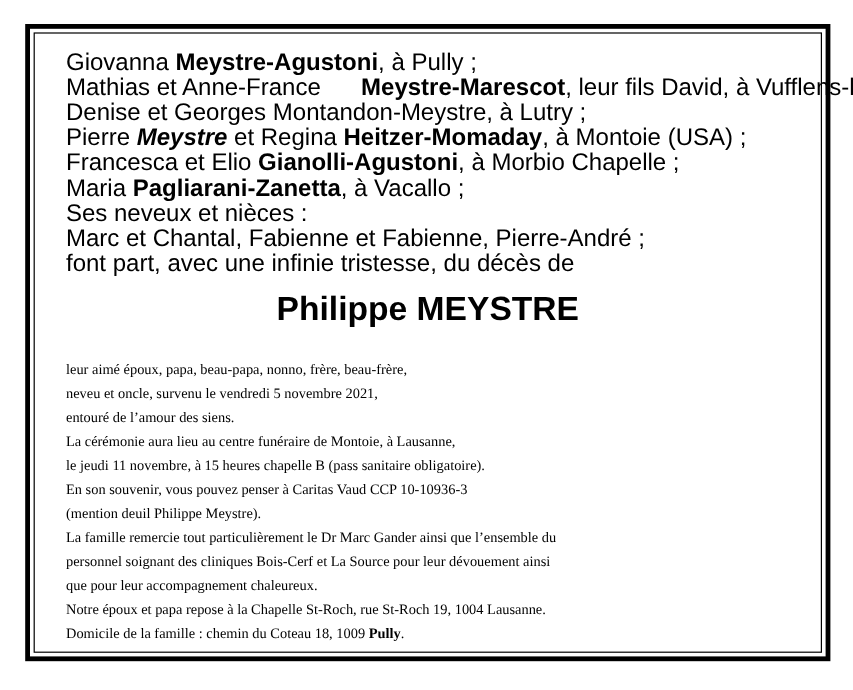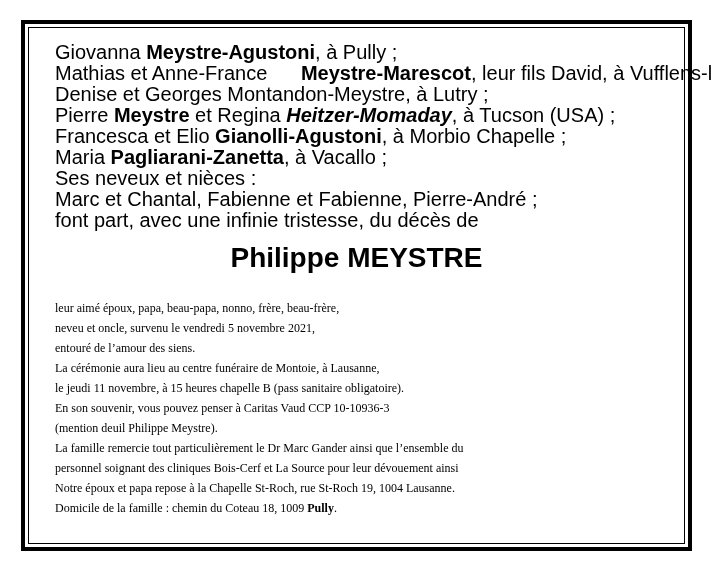--- a/index.html
+++ b/index.html
@@ -58,37 +58,38 @@
 <body>
 
 <div class="page">
   <div class="frame-outer">
     <div class="frame-inner">
       <div class="content">
         <div class="family-lines">
             <div class="line"><span>Giovanna </span><span style="font-weight: bold;">Meystre-Agustoni</span><span>, à Pully ;</span></div>
             <div class="line"><span>Mathias et Anne-France </span><span style="font-weight: bold; margin-left: 28px;">Meystre-Marescot</span><span>, leur fils David, à Vufflens-la-Ville ;</span></div>
             <div class="line"><span>Denise et Georges </span><span style="font-weight: normal;">Montandon-Meystre</span><span>, à Lutry ;</span></div>
-            <div class="line"><span>Pierre </span><span style="font-weight: bold;">Meystre</span><span> et Regina </span><span style="font-weight: bold; font-style: italic;">Heitzer-Momaday</span><span>, à Tucson (USA) ;</span></div>
+            <div class="line"><span>Pierre </span><span style="font-weight: bold; font-style: italic;">Meystre</span><span> et Regina </span><span style="font-weight: bold;">Heitzer-Momaday</span><span>, à Montoie (USA) ;</span></div>
             <div class="line"><span>Francesca et Elio </span><span style="font-weight: bold;">Gianolli-Agustoni</span><span>, à Morbio Chapelle ;</span></div>
             <div class="line"><span>Maria </span><span style="font-weight: bold;">Pagliarani-Zanetta</span><span>, à Vacallo ;</span></div>
             <div class="line"><span>Ses neveux et nièces :</span></div>
             <div class="line"><span>Marc et Chantal, Fabienne et Fabienne, Pierre-André ;</span></div>
             <div class="line"><span>font part, avec une infinie tristesse, du décès de</span></div>
           </div>
         <div class="deceased-name">Philippe MEYSTRE</div>
         <div class="body-lines">
             <div class="line"><span>leur aimé époux, papa, beau-papa, nonno, frère, beau-frère,</span></div>
             <div class="line"><span>neveu et oncle, survenu le vendredi 5 novembre 2021,</span></div>
             <div class="line"><span>entouré de l’amour des siens.</span></div>
             <div class="line"><span>La cérémonie aura lieu au centre funéraire de Montoie, à Lausanne,</span></div>
             <div class="line"><span>le jeudi 11 novembre, à 15 heures chapelle B (pass sanitaire obligatoire).</span></div>
             <div class="line"><span>En son souvenir, vous pouvez penser à Caritas Vaud CCP 10-10936-3</span></div>
             <div class="line"><span>(mention deuil Philippe Meystre).</span></div>
             <div class="line"><span>La famille remercie tout particulièrement le Dr Marc Gander ainsi que l’ensemble du</span></div>
             <div class="line"><span>personnel soignant des cliniques Bois-Cerf et La Source pour leur dévouement ainsi</span></div>
+            <div class="line"><span>que pour leur accompagnement chaleureux.</span></div>
             <div class="line"><span>Notre époux et papa repose à la Chapelle St-Roch, rue St-Roch 19, 1004 Lausanne.</span></div>
             <div class="line"><span>Domicile de la famille : chemin du Coteau 18, 1009 </span><span style="font-weight: bold;">Pully</span><span>.</span></div>
           </div>
       </div>
     </div>
   </div>
 </div>
 
 </body></html>

